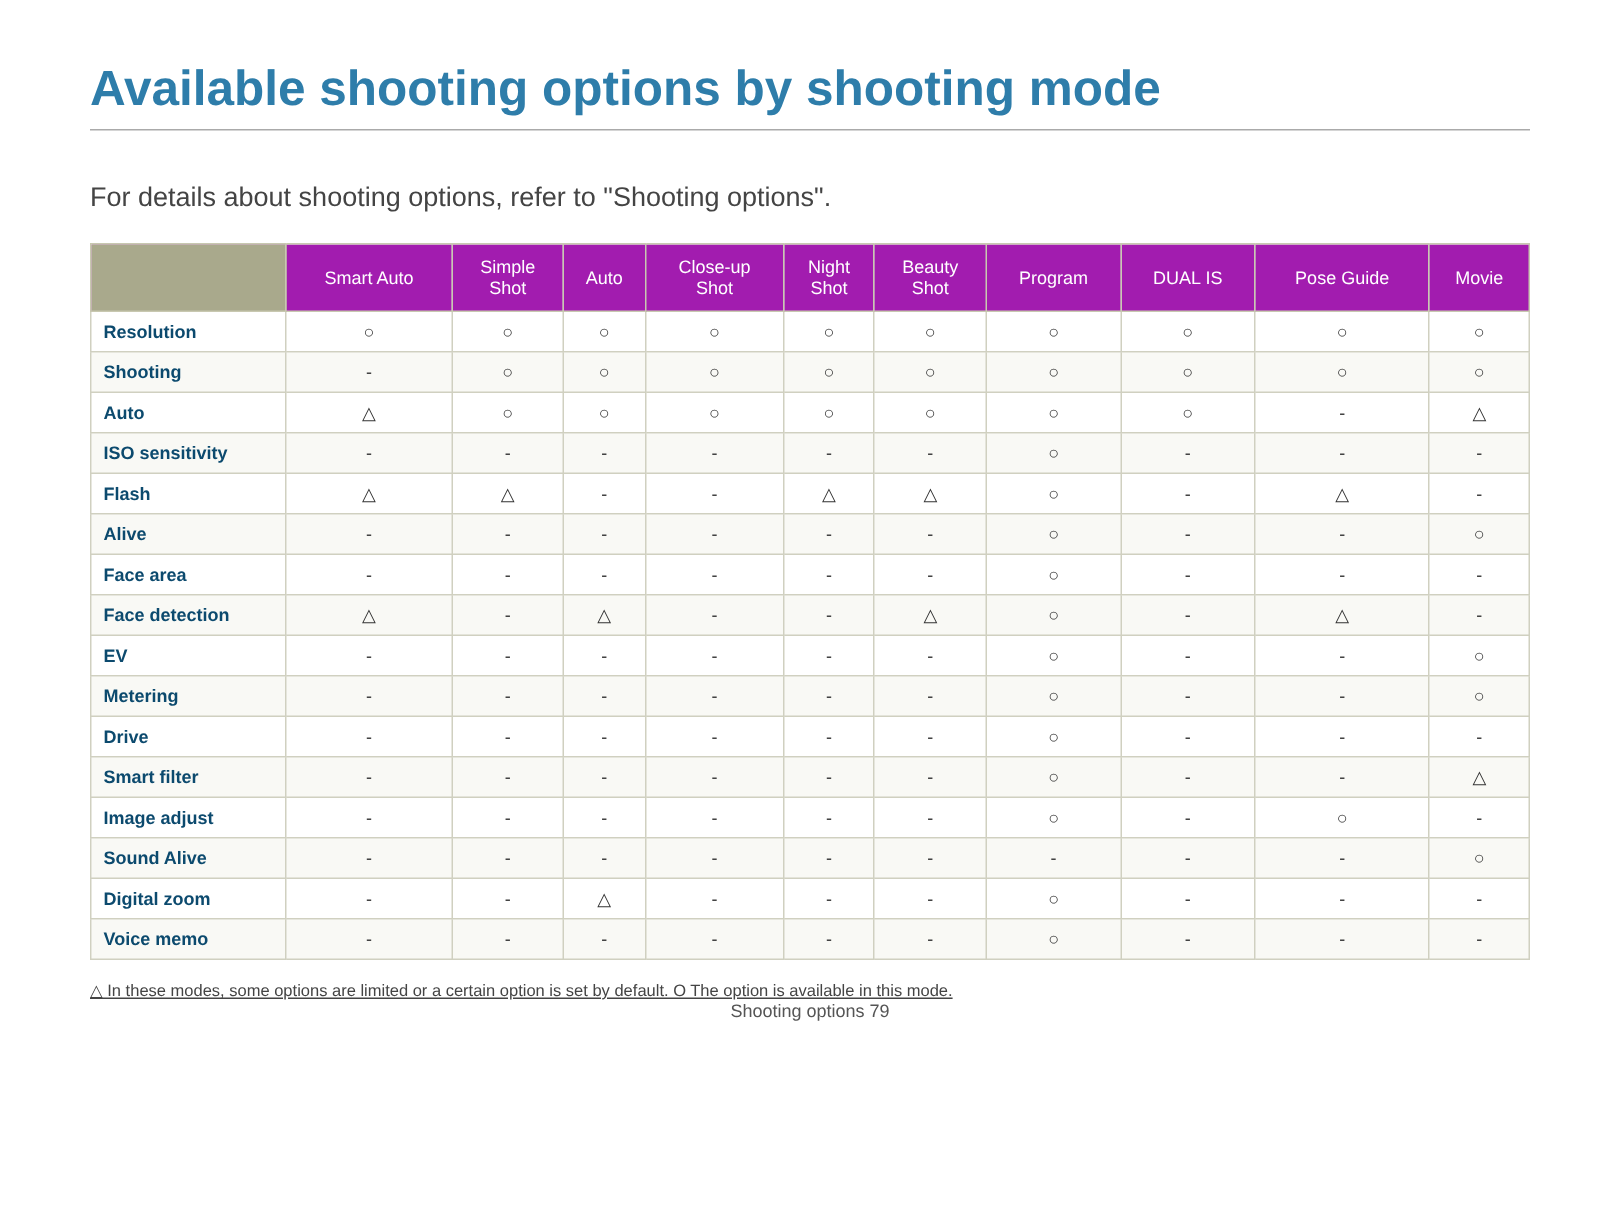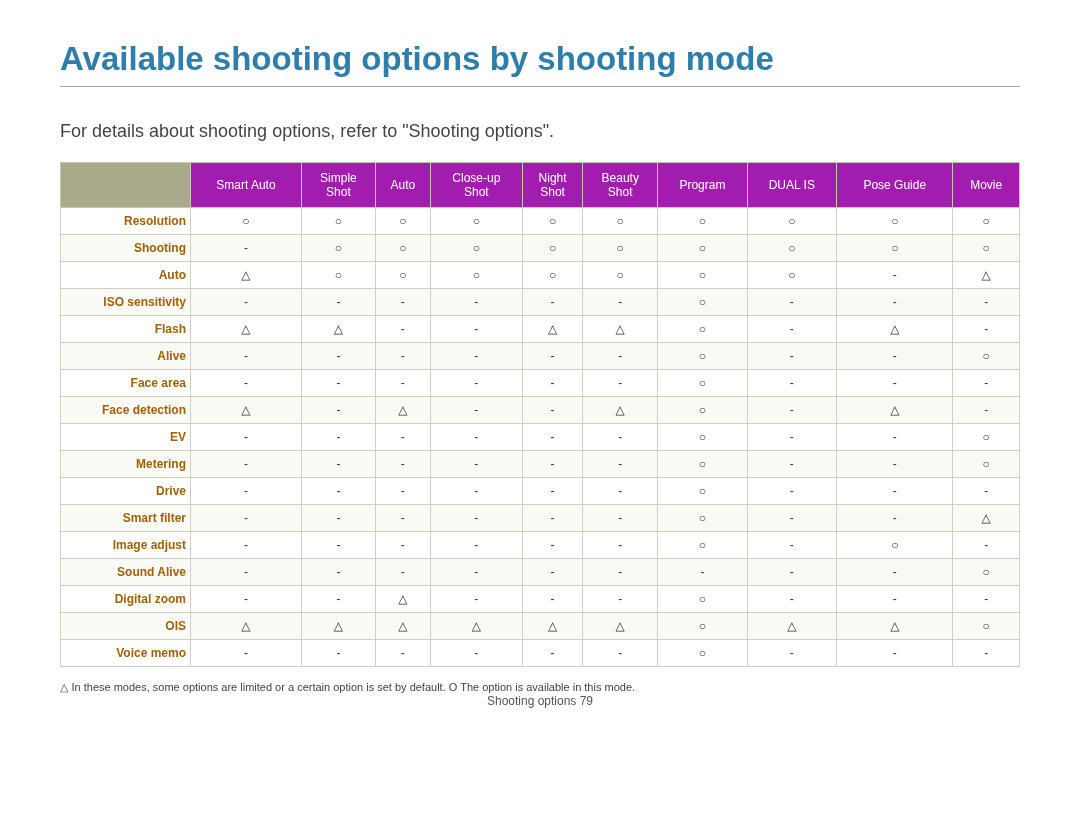--- a/index.html
+++ b/index.html
@@ -46,36 +46,37 @@
       width: 130px;
     }
     tbody tr td {
       text-align: center;
       padding: 6px 4px;
       border: 1px solid #d0d0c0;
       font-size: 12px;
       color: #333;
     }
     tbody tr td.row-label {
-      text-align: right;
+      text-align: left;
       font-weight: bold;
       font-size: 12px;
       padding-left: 8px;
-      color: #a16207;
+      color: #0c4a6e;
     }
     tbody tr:nth-child(even) {
       background-color: #f9f9f5;
     }
     tbody tr:nth-child(odd) {
       background-color: #fff;
     }
     .footer-note {
       font-size: 11px;
       color: #444;
       margin-top: 14px;
+      text-decoration: underline;
     }
     .footer-page {
       text-align: center;
       font-size: 12px;
       color: #555;
     }
   </style>
 </head>
 <body>
 
@@ -290,33 +291,20 @@
         <td>△</td>
         <td>-</td>
         <td>-</td>
         <td>-</td>
         <td>○</td>
         <td>-</td>
         <td>-</td>
         <td>-</td>
       </tr>
       <tr>
-        <td class="row-label">OIS</td>
-        <td>△</td>
-        <td>△</td>
-        <td>△</td>
-        <td>△</td>
-        <td>△</td>
-        <td>△</td>
-        <td>○</td>
-        <td>△</td>
-        <td>△</td>
-        <td>○</td>
-      </tr>
-      <tr>
         <td class="row-label">Voice memo</td>
         <td>-</td>
         <td>-</td>
         <td>-</td>
         <td>-</td>
         <td>-</td>
         <td>-</td>
         <td>○</td>
         <td>-</td>
         <td>-</td>

